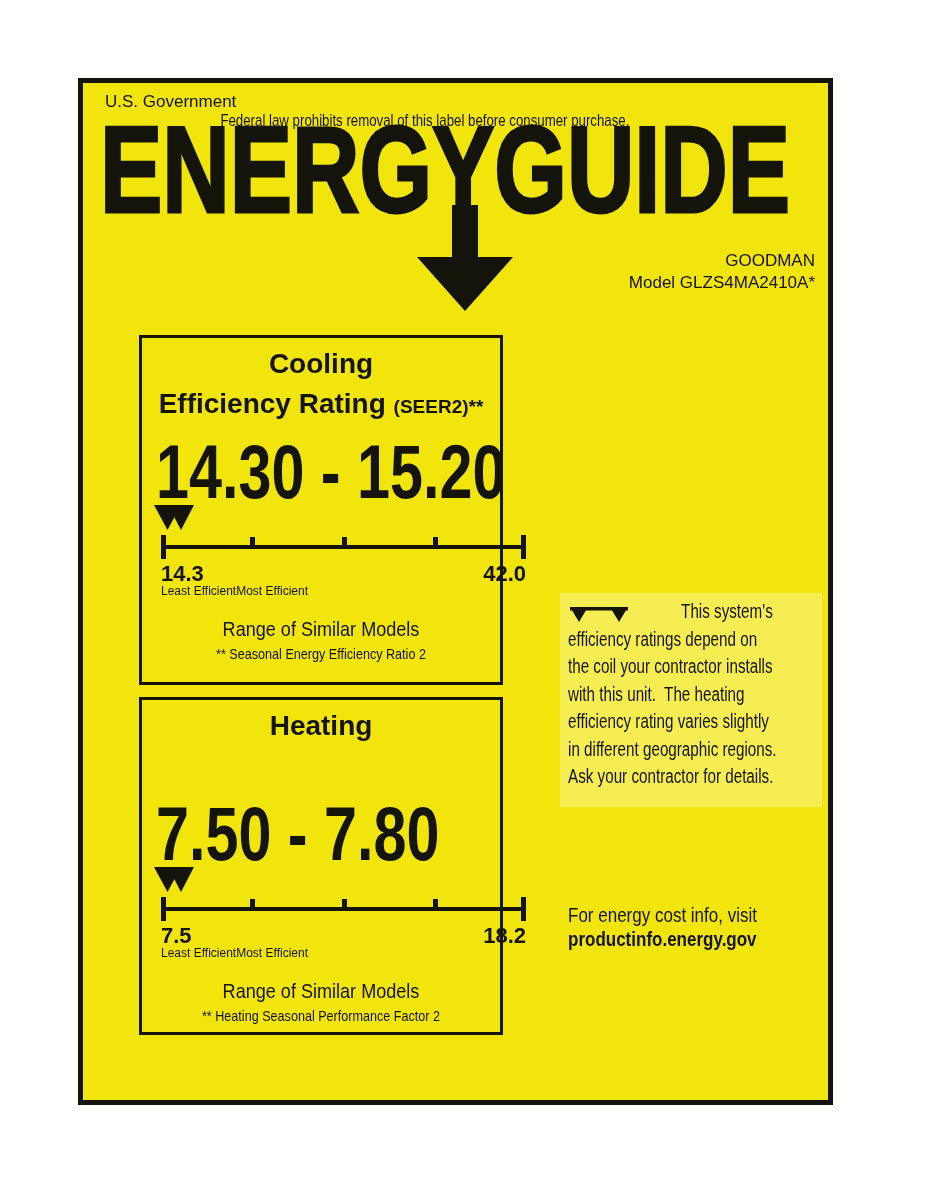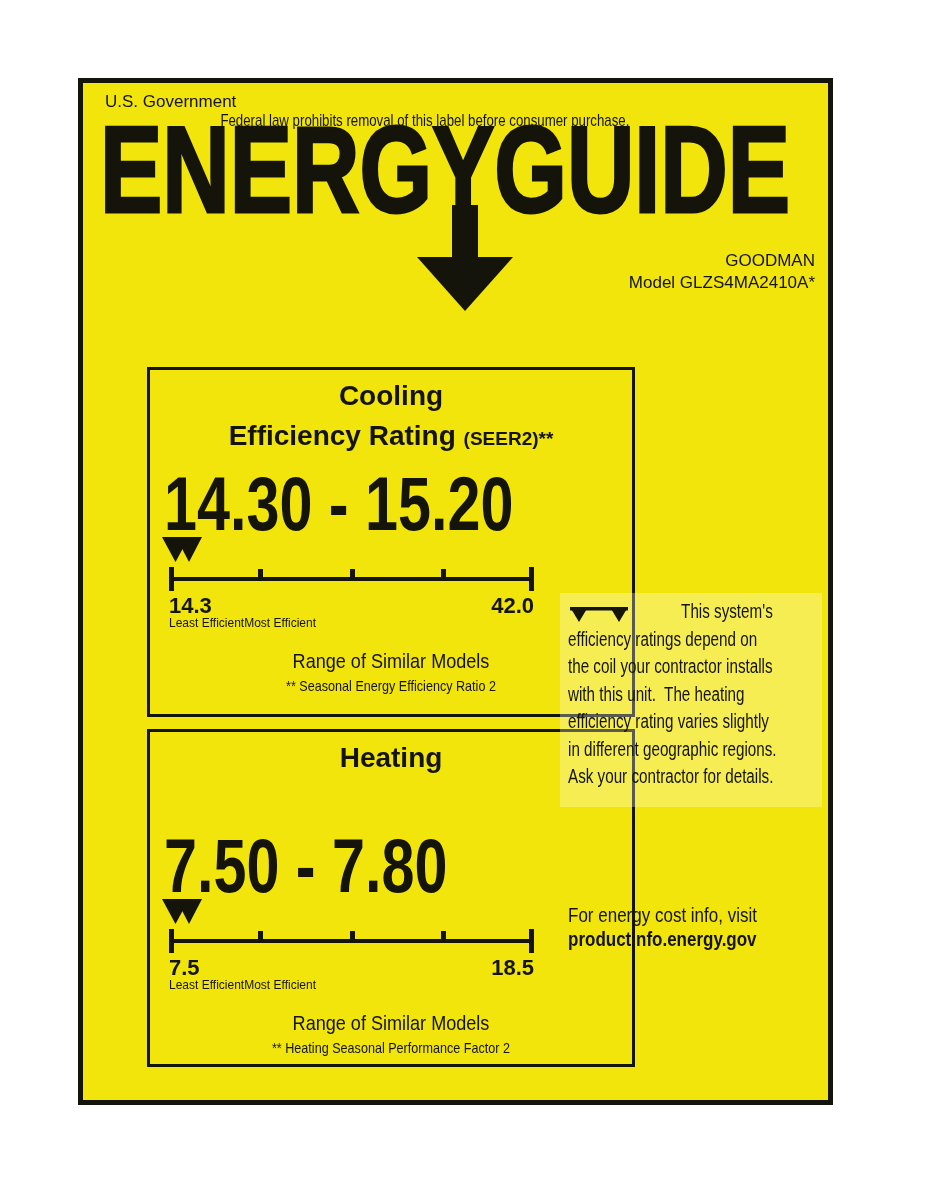--- a/index.html
+++ b/index.html
@@ -45,24 +45,23 @@
   .product-left {
     position: absolute; left: 22px; top: 165px;
     font-size: 17px; font-weight: bold; line-height: 21px;
   }
   .product-right {
     position: absolute; right: 13px; top: 167px;
     font-size: 17px; font-weight: normal; line-height: 22px; text-align: right;
   }
   
   .rating-box {
-    position: absolute; left: 64px; width: 488px;
+    position: absolute; left: 56px; width: 364px;
     border: 3px solid var(--ink);
     background: var(--yellow);
-    margin-top: 32px;
   }
   .box-cooling { top: 252px; height: 350px; }
   .box-heating { top: 614px; height: 338px; }
   .box-title {
     position: absolute; left: 0; right: 0; top: 10px;
     text-align: center; font-size: 28px; font-weight: bold;
   }
   .box-subtitle {
     position: absolute; left: 0; right: 0; top: 50px;
     text-align: center; font-size: 28px; font-weight: bold; white-space: nowrap;
@@ -189,21 +188,21 @@
     <div class="scale">
       <div class="scale-line"></div>
       <div class="tick end left"></div>
       <div class="tick mid" style="left: calc(25% - 2px);"></div>
       <div class="tick mid" style="left: calc(50% - 2px);"></div>
       <div class="tick mid" style="left: calc(75% - 2px);"></div>
       <div class="tick end right"></div>
     </div>
     <div class="scale-labels">
       <span>7.5</span>
-      <span>18.5</span>
+      <span>18.2</span>
     </div>
     <div class="scale-captions">
       <span>Least Efficient</span>
       <span>Most Efficient</span>
     </div>
     <div class="box-caption">Range of Similar Models</div>
     <div class="box-footnote">** Heating Seasonal Performance Factor 2</div>
   </section>
 
   <div class="note">

